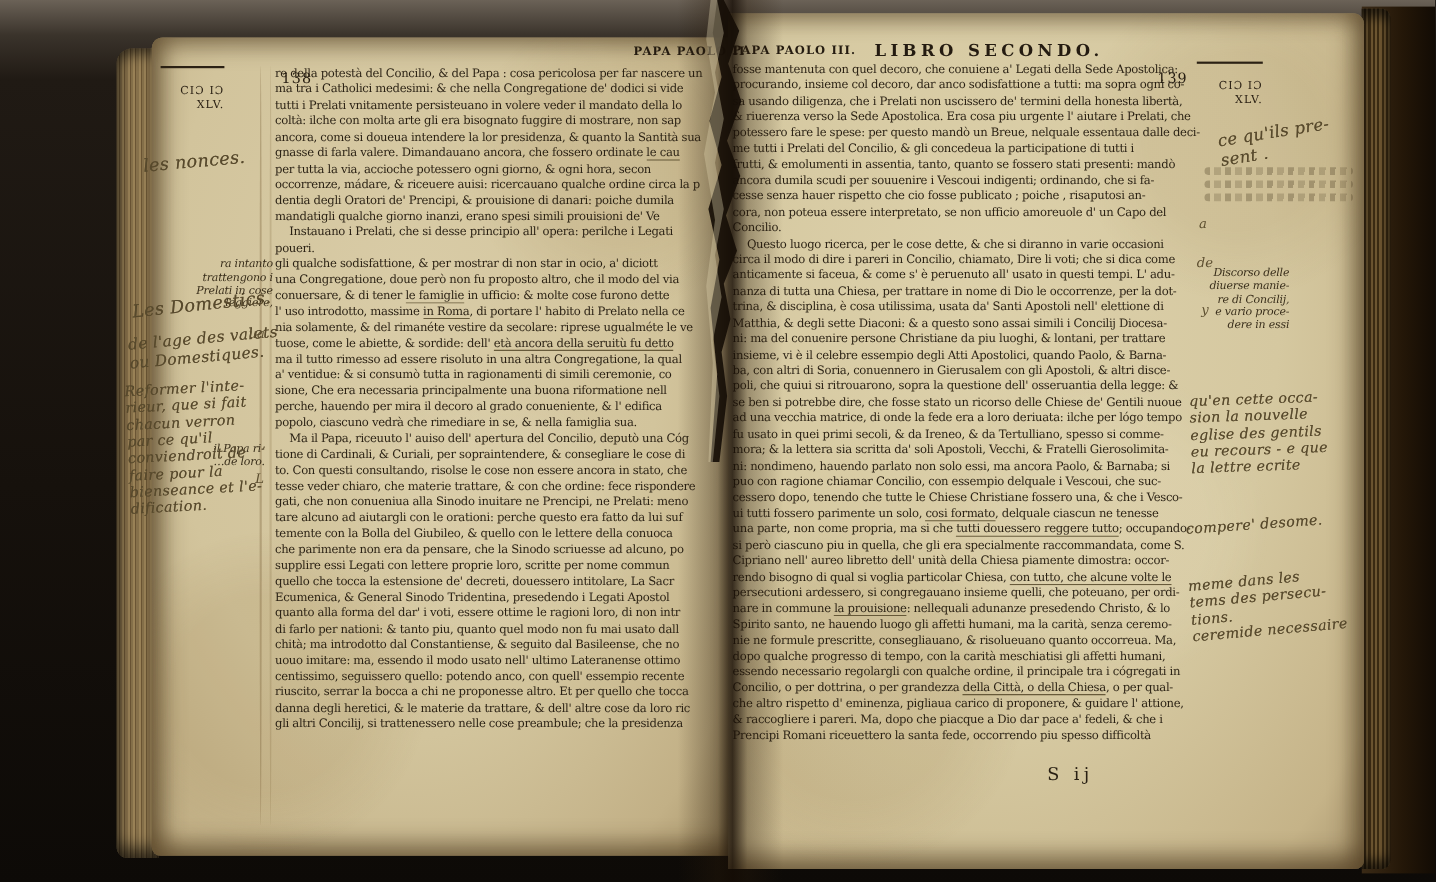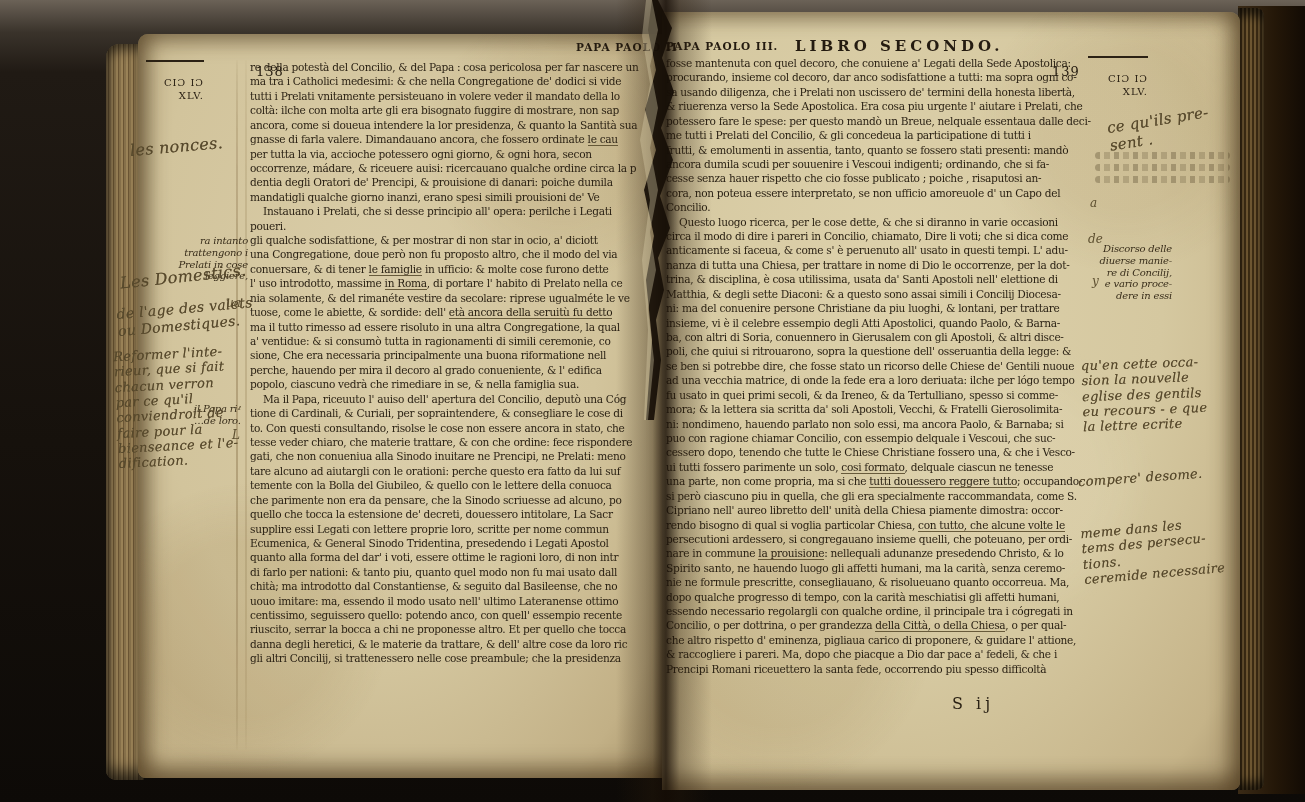--- a/index.html
+++ b/index.html
@@ -114,22 +114,22 @@
       <div class="line">perche, hauendo per mira il decoro al grado conueniente, &amp; l' edifica</div>
       <div class="line">popolo, ciascuno vedrà che rimediare in se, &amp; nella famiglia sua.</div>
       <div class="line indent">Ma il Papa, riceuuto l' auiso dell' apertura del Concilio, deputò una Cóg</div>
       <div class="line">tione di Cardinali, &amp; Curiali, per sopraintendere, &amp; consegliare le cose di</div>
       <div class="line">to. Con questi consultando, risolse le cose non essere ancora in stato, che</div>
       <div class="line">tesse veder chiaro, che materie trattare, &amp; con che ordine: fece rispondere</div>
       <div class="line">gati, che non conueniua alla Sinodo inuitare ne Prencipi, ne Prelati: meno</div>
       <div class="line">tare alcuno ad aiutargli con le orationi: perche questo era fatto da lui suf</div>
       <div class="line">temente con la Bolla del Giubileo, &amp; quello con le lettere della conuoca</div>
       <div class="line">che parimente non era da pensare, che la Sinodo scriuesse ad alcuno, po</div>
+      <div class="line">supplire essi Legati con lettere proprie loro, scritte per nome commun</div>
       <div class="line">quello che tocca la estensione de' decreti, douessero intitolare, La Sacr</div>
-      <div class="line">supplire essi Legati con lettere proprie loro, scritte per nome commun</div>
       <div class="line">Ecumenica, &amp; General Sinodo Tridentina, presedendo i Legati Apostol</div>
       <div class="line">quanto alla forma del dar' i voti, essere ottime le ragioni loro, di non intr</div>
       <div class="line">di farlo per nationi: &amp; tanto piu, quanto quel modo non fu mai usato dall</div>
       <div class="line">chità; ma introdotto dal Constantiense, &amp; seguito dal Basileense, che no</div>
       <div class="line">uouo imitare: ma, essendo il modo usato nell' ultimo Lateranense ottimo</div>
       <div class="line">centissimo, seguissero quello: potendo anco, con quell' essempio recente</div>
       <div class="line">riuscito, serrar la bocca a chi ne proponesse altro. Et per quello che tocca</div>
       <div class="line">danna degli heretici, &amp; le materie da trattare, &amp; dell' altre cose da loro ric</div>
       <div class="line">gli altri Concilij, si trattenessero nelle cose preambule; che la presidenza</div>
     </div>

